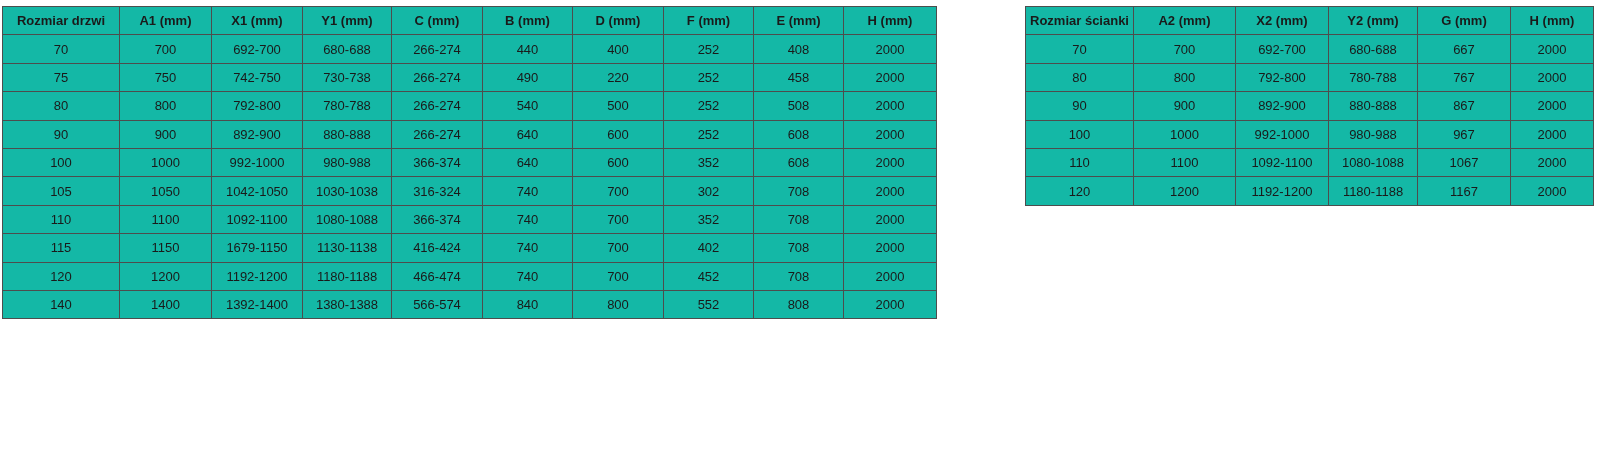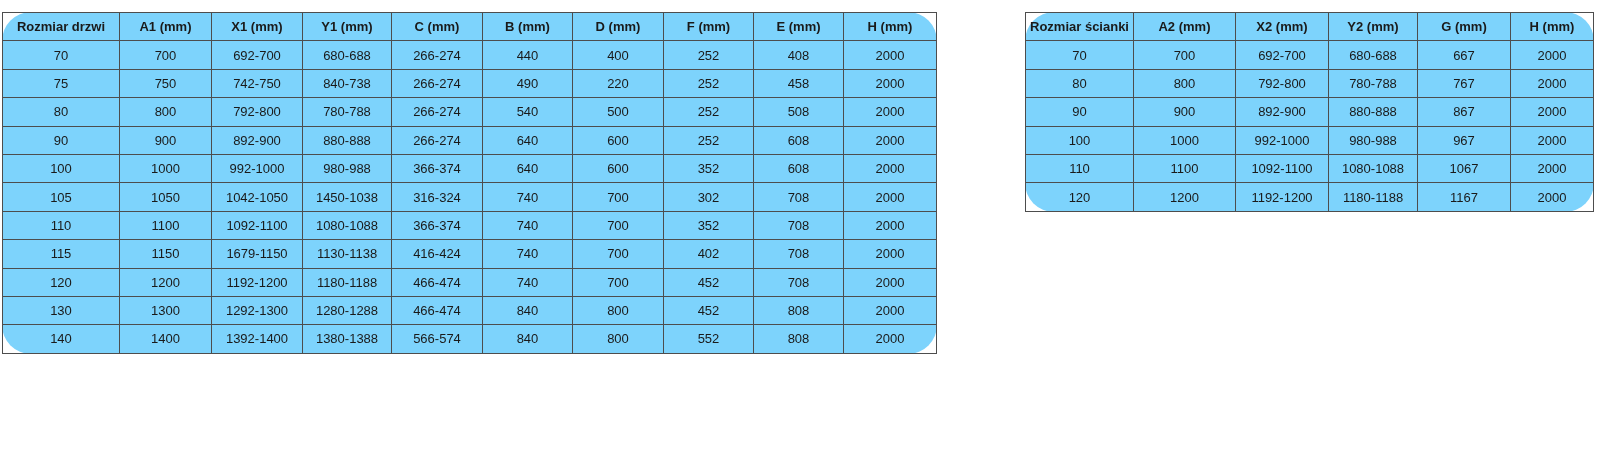--- a/index.html
+++ b/index.html
@@ -14,25 +14,24 @@
   }
   .canvas {
     position: relative;
     width: 1600px;
     height: 459px;
     background: #ffffff;
     overflow: hidden;
   }
   table.spec-table {
     position: absolute;
-    top: 12px;
+    top: 6px;
     border-collapse: collapse;
     table-layout: fixed;
-    background: #7dd3fc;
-    border-radius: 29px;
+    background: #14b8a6;
   }
   table.spec-table.tbl-left  { left: 2px; }
   table.spec-table.tbl-right { left: 1025px; }
   table.spec-table th,
   table.spec-table td {
     border: 1px solid #4d4d4d;
     padding: 0 2px;
     height: 27.4px;
     text-align: center;
     vertical-align: middle;
@@ -86,21 +85,21 @@
           <td>440</td>
           <td>400</td>
           <td>252</td>
           <td>408</td>
           <td>2000</td>
         </tr>
         <tr>
           <td>75</td>
           <td>750</td>
           <td>742-750</td>
-          <td>840-738</td>
+          <td>730-738</td>
           <td>266-274</td>
           <td>490</td>
           <td>220</td>
           <td>252</td>
           <td>458</td>
           <td>2000</td>
         </tr>
         <tr>
           <td>80</td>
           <td>800</td>
@@ -134,21 +133,21 @@
           <td>640</td>
           <td>600</td>
           <td>352</td>
           <td>608</td>
           <td>2000</td>
         </tr>
         <tr>
           <td>105</td>
           <td>1050</td>
           <td>1042-1050</td>
-          <td>1450-1038</td>
+          <td>1030-1038</td>
           <td>316-324</td>
           <td>740</td>
           <td>700</td>
           <td>302</td>
           <td>708</td>
           <td>2000</td>
         </tr>
         <tr>
           <td>110</td>
           <td>1100</td>
@@ -176,32 +175,20 @@
         <tr>
           <td>120</td>
           <td>1200</td>
           <td>1192-1200</td>
           <td>1180-1188</td>
           <td>466-474</td>
           <td>740</td>
           <td>700</td>
           <td>452</td>
           <td>708</td>
-          <td>2000</td>
-        </tr>
-        <tr>
-          <td>130</td>
-          <td>1300</td>
-          <td>1292-1300</td>
-          <td>1280-1288</td>
-          <td>466-474</td>
-          <td>840</td>
-          <td>800</td>
-          <td>452</td>
-          <td>808</td>
           <td>2000</td>
         </tr>
         <tr>
           <td>140</td>
           <td>1400</td>
           <td>1392-1400</td>
           <td>1380-1388</td>
           <td>566-574</td>
           <td>840</td>
           <td>800</td>

